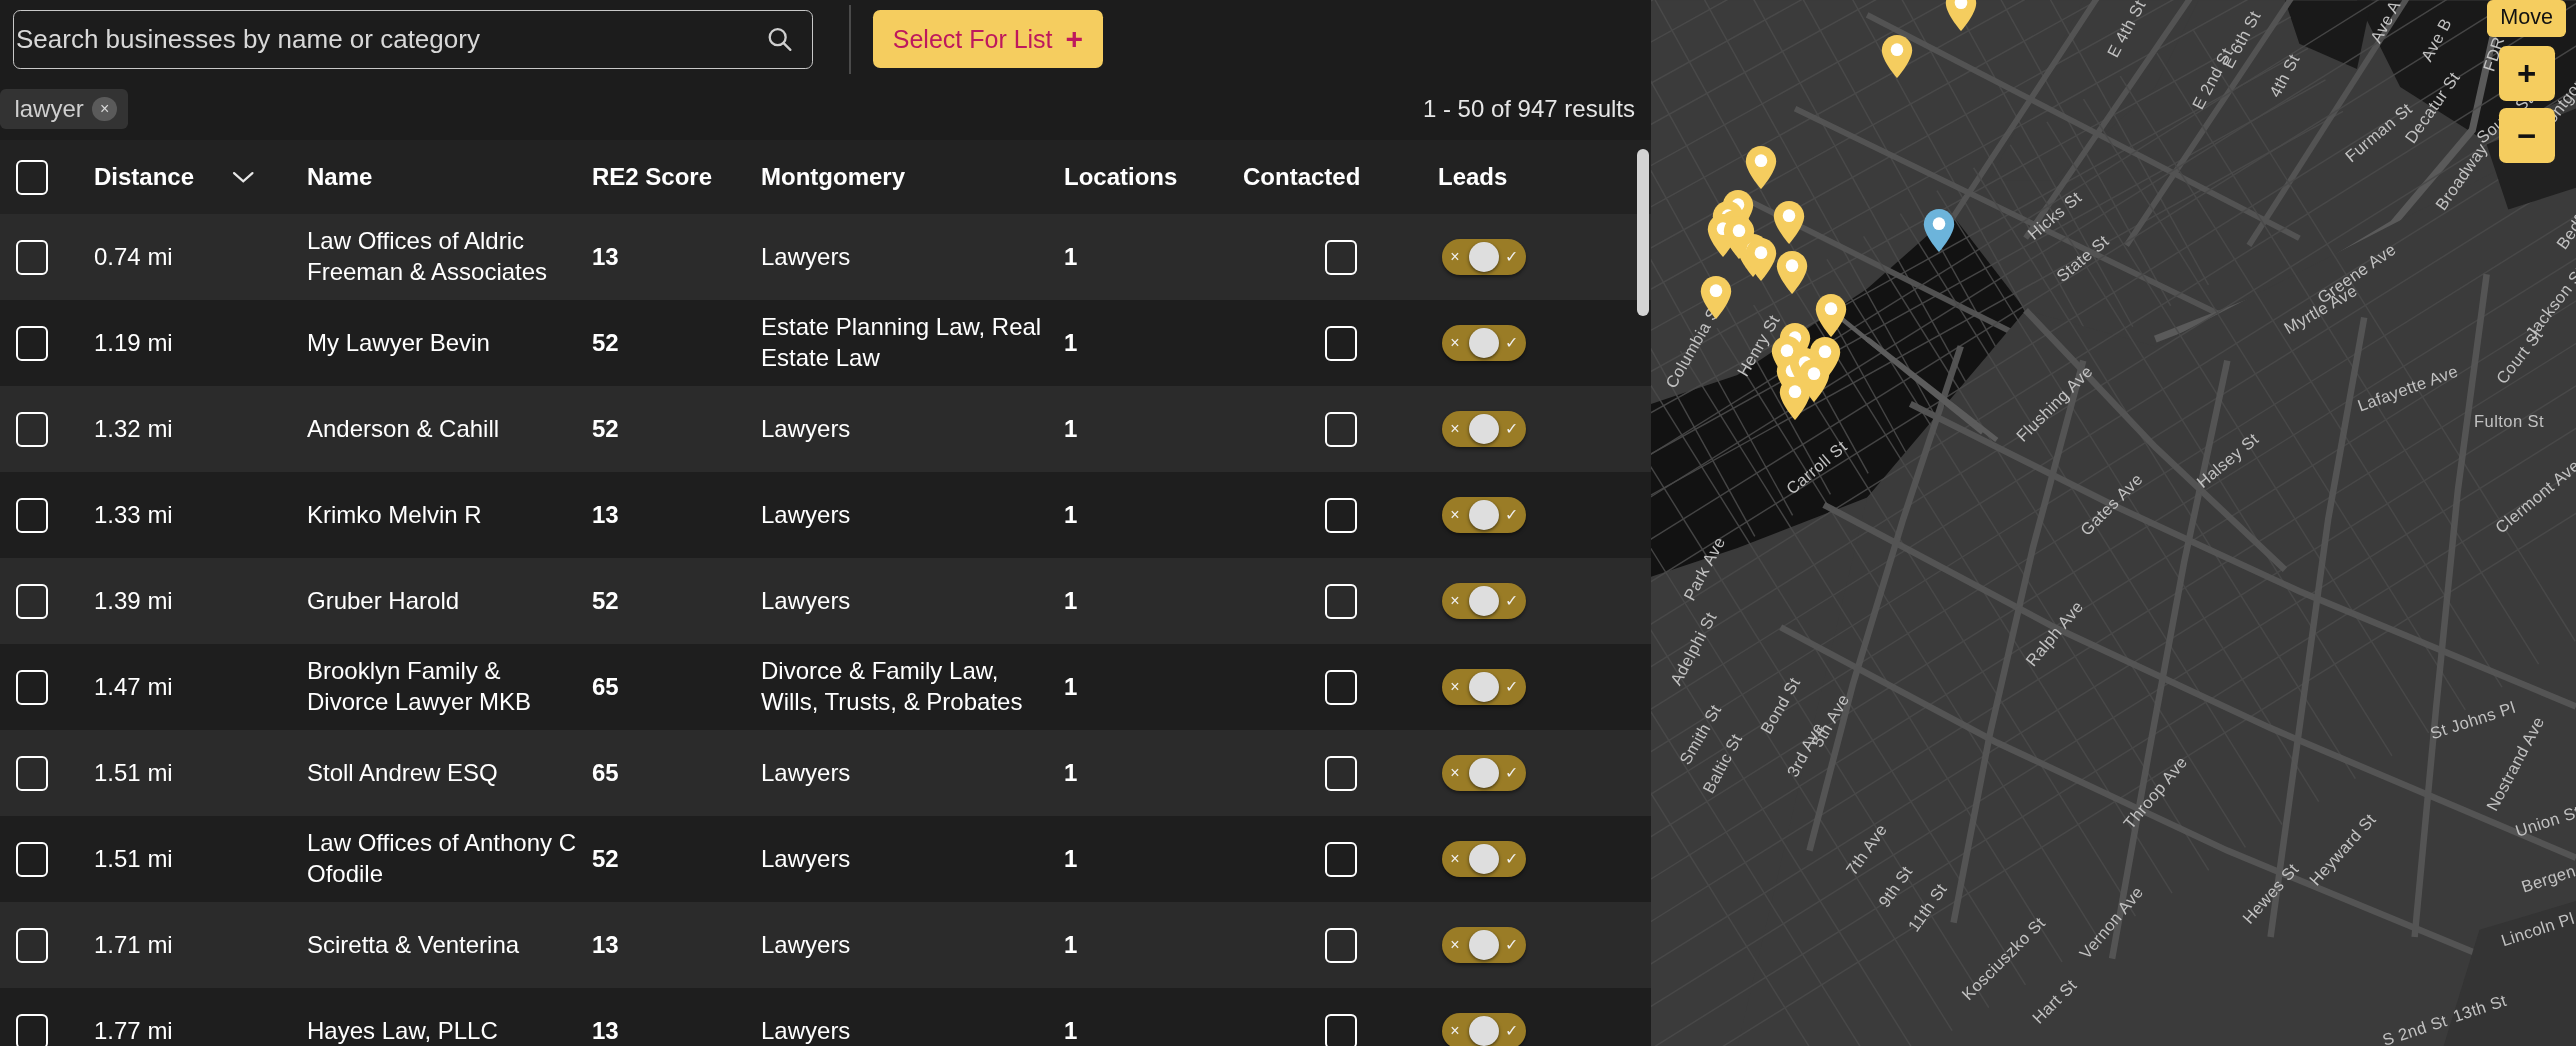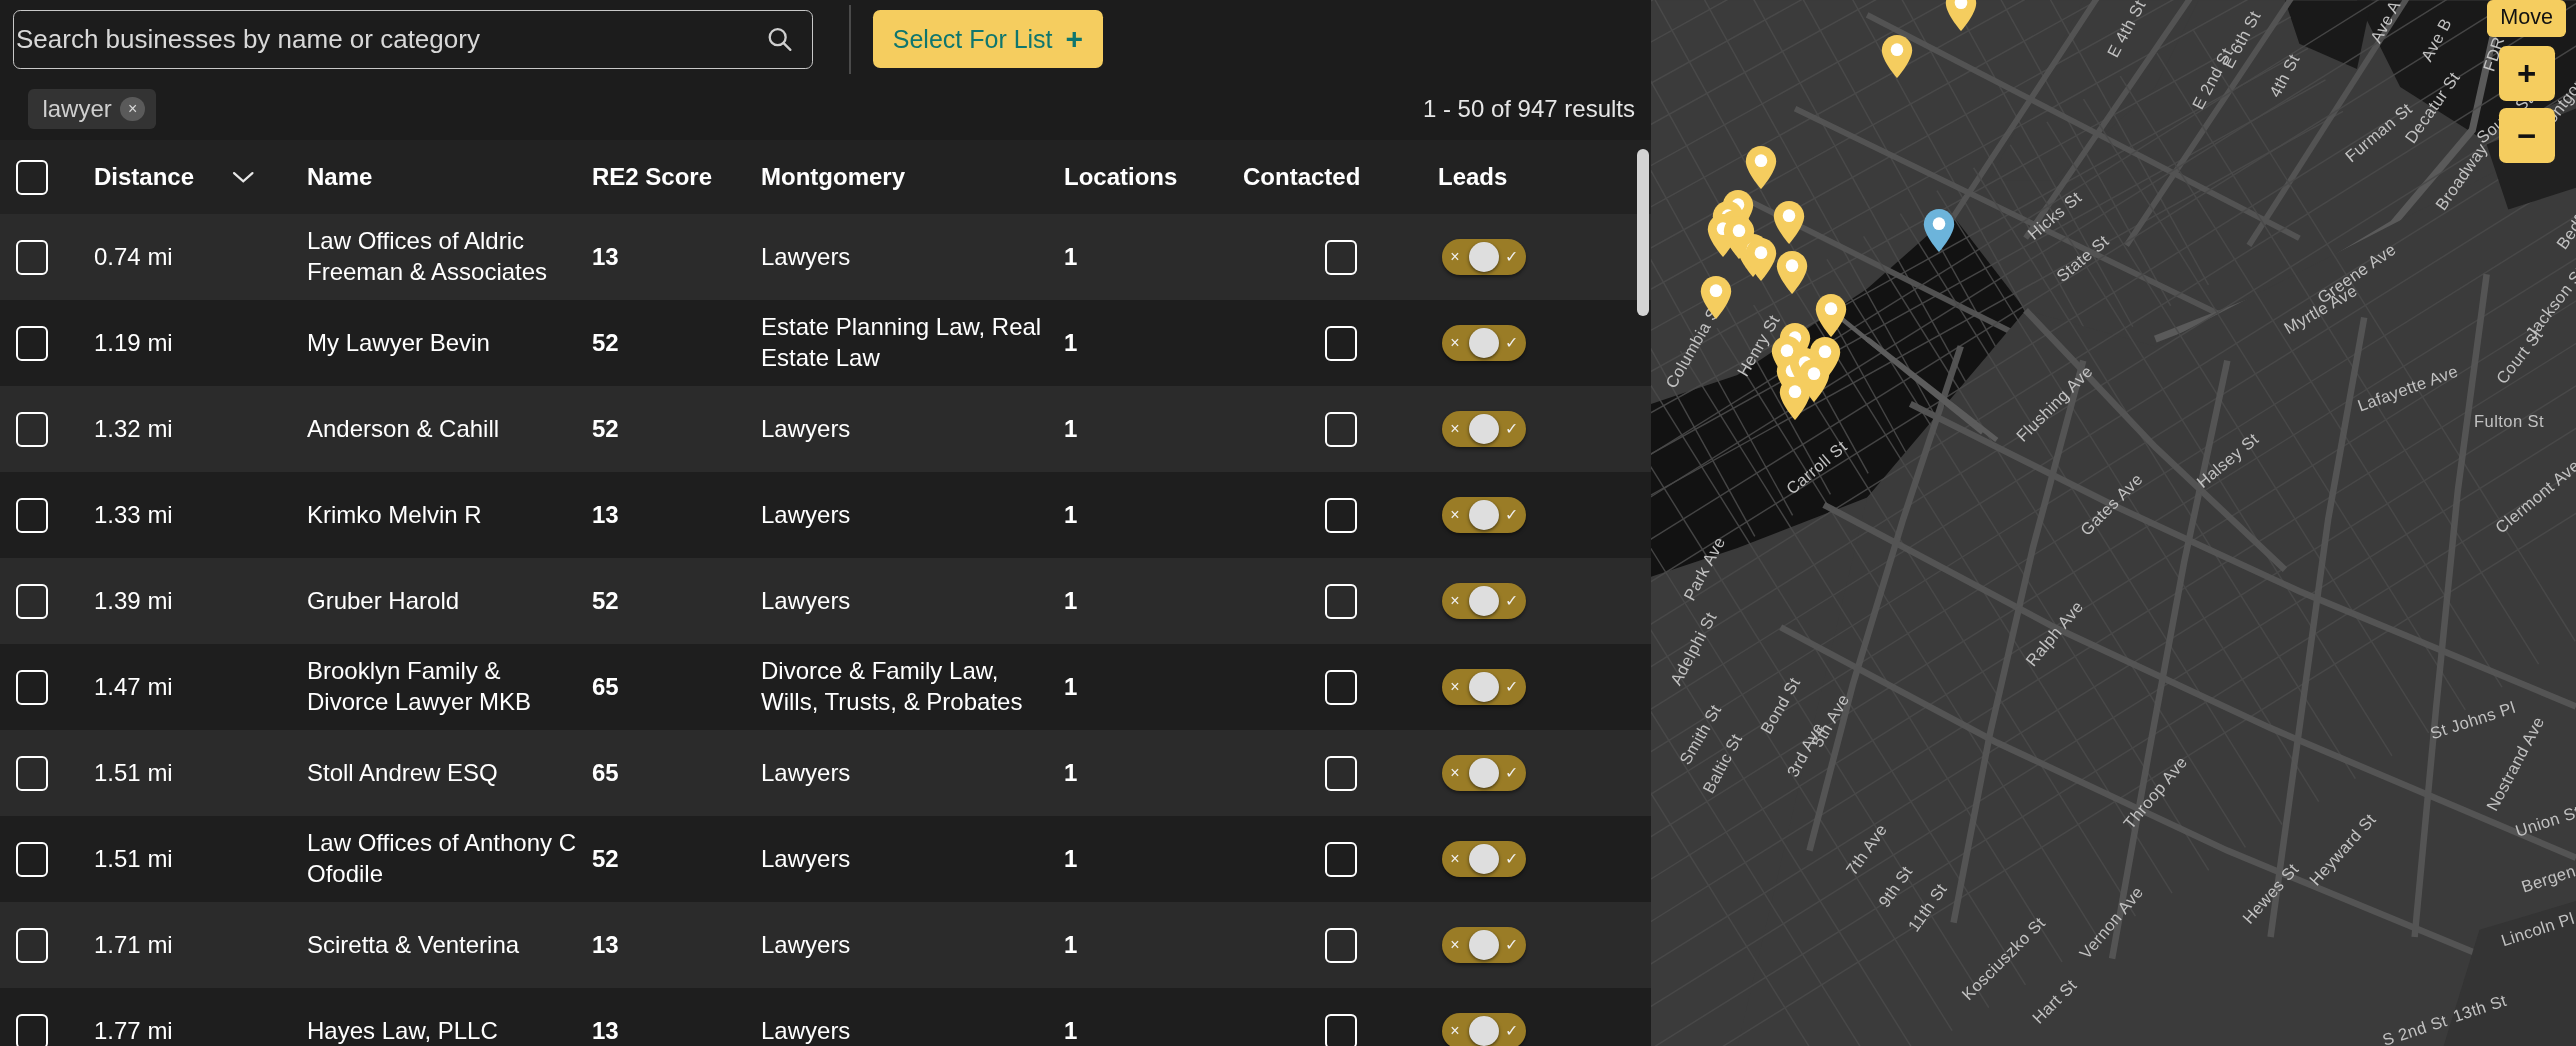--- a/index.html
+++ b/index.html
@@ -63,35 +63,35 @@
   }
   .chev { width: 21.6px; height: 13px; flex: none; }
   .divider-v {
     width: 2.2px; height: 69px; background: #4a4a4a;
     margin-right: 21.6px;
   }
   .primary-btn {
     height: 58px;
     background: #f5cd5f;
     border: none; border-radius: 7.2px;
-    color: #0f766e;
+    color: #be185d;
     font-size: 25px;
     font-family: "Liberation Sans", sans-serif;
     padding: 0 20px;
     cursor: pointer;
     display: flex; align-items: center; gap: 13px;
     white-space: nowrap;
   }
   .plus-glyph { font-size: 30px; line-height: 1; font-weight: bold; }
 
   
   .chip-row {
     display: flex; align-items: center;
     height: 62px;
-    padding: 0 16px 0 28px;
+    padding: 0 16px 0 0;
   }
   .chip {
     display: inline-flex; align-items: center; gap: 8.6px;
     background: #333333;
     border-radius: 5.8px;
     padding: 5.8px 11.5px 5.8px 14.4px;
     color: #cfcfcf;
     font-size: 24px;
     cursor: pointer;
   }

